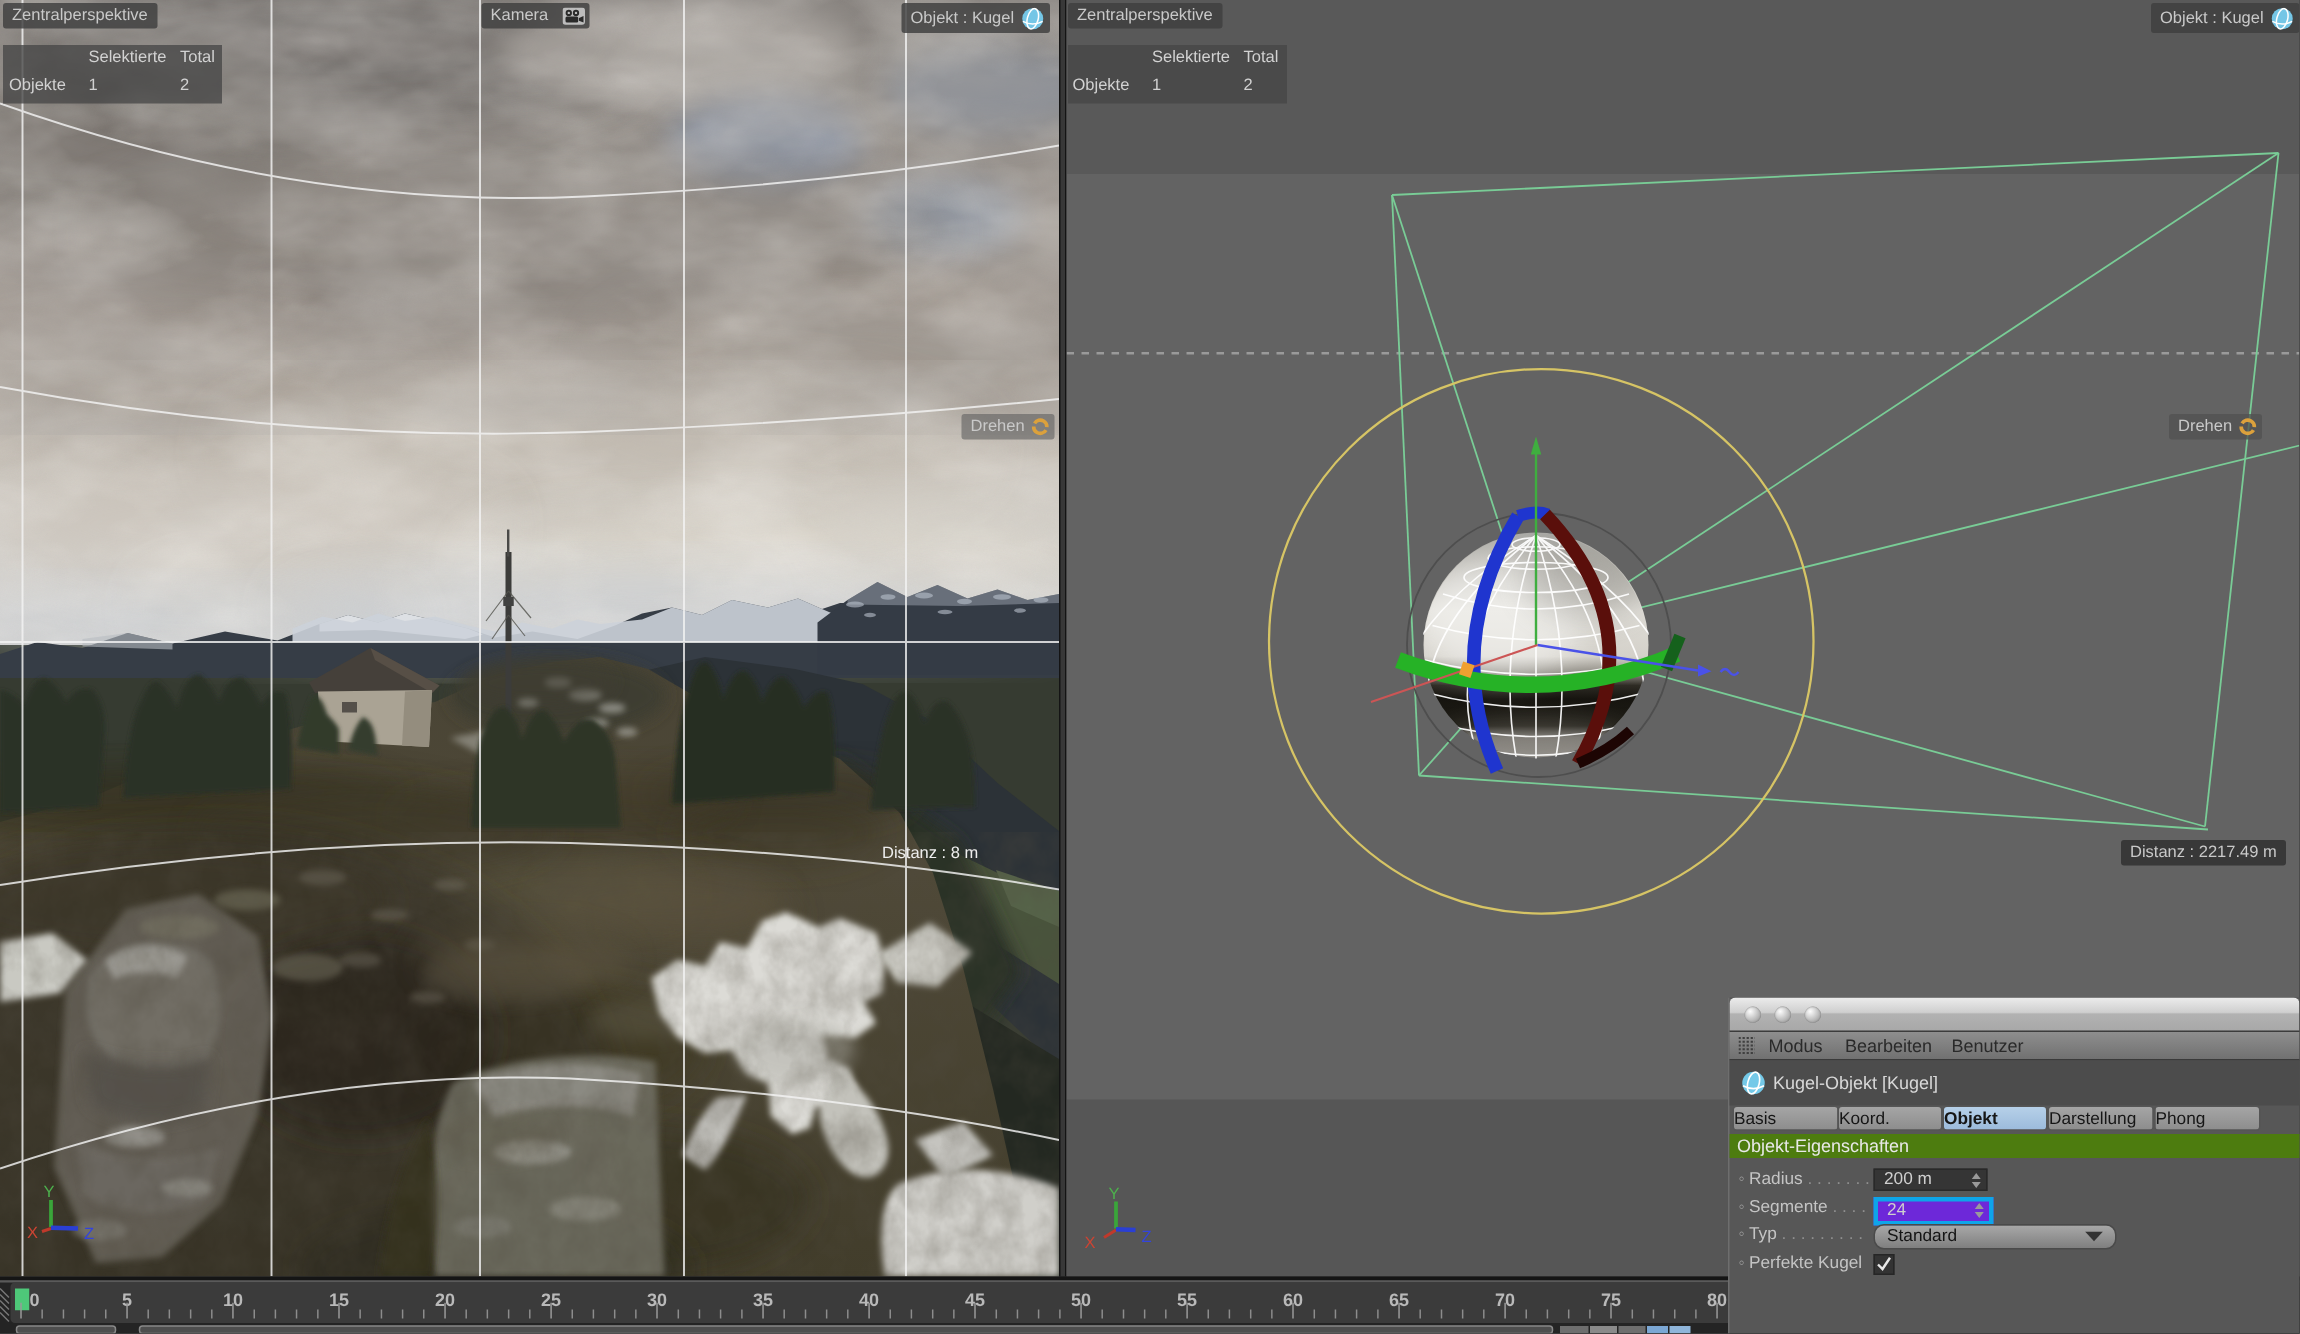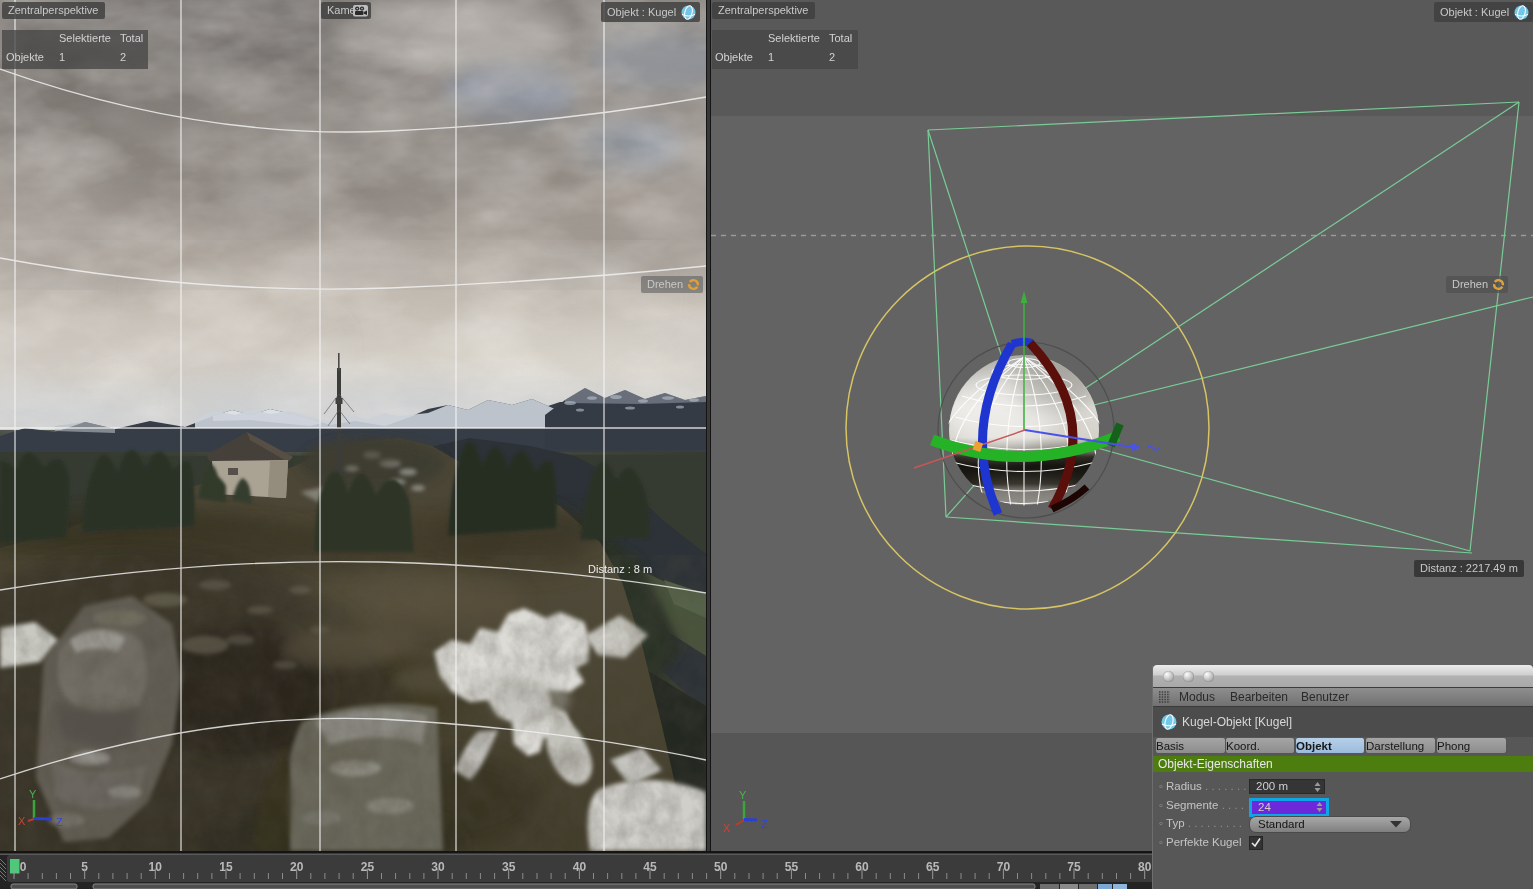--- a/index.html
+++ b/index.html
@@ -232,21 +232,21 @@
       <path d="M34,800 L34,818" stroke="#3aa53a" stroke-width="2.5"></path>
       <path d="M34,819 L28,821" stroke="#c0392b" stroke-width="2"></path>
       <path d="M34,818.5 L52,819" stroke="#2a3fd4" stroke-width="3"></path>
     </g>
     <text x="29" y="798" font-size="11" fill="#4db04d">Y</text>
     <text x="18" y="825" font-size="11" fill="#cc4433">X</text>
     <text x="56" y="826" font-size="11" fill="#3344dd">Z</text>
   </svg>
 
   <div class="vplabel" style="left:2px;top:2px;">Zentralperspektive</div>
-  <div class="vplabel" style="left:321px;top:2px;padding-right:5px;">Kamera
+  <div class="vplabel" style="left:321px;top:2px;padding-right:27px;">Kamera
     <svg width="15" height="12" style="position:absolute;right:3px;top:3px;">
       <rect x="0" y="0" width="15" height="11.5" rx="2" fill="#bdbdbd"></rect>
       <circle cx="4.2" cy="3.6" r="2.1" fill="#2a2a2a"></circle>
         <circle cx="9" cy="3.6" r="2.1" fill="#2a2a2a"></circle>
       <circle cx="4.2" cy="3.6" r=".8" fill="#bdbdbd"></circle>
         <circle cx="9" cy="3.6" r=".8" fill="#bdbdbd"></circle>
       <rect x="2" y="6" width="8.5" height="4" rx="1" fill="#2a2a2a"></rect>
       <path d="M11,7 L14,5.6 L14,10 L11,8.8 Z" fill="#2a2a2a"></path>
     </svg>
   </div>

